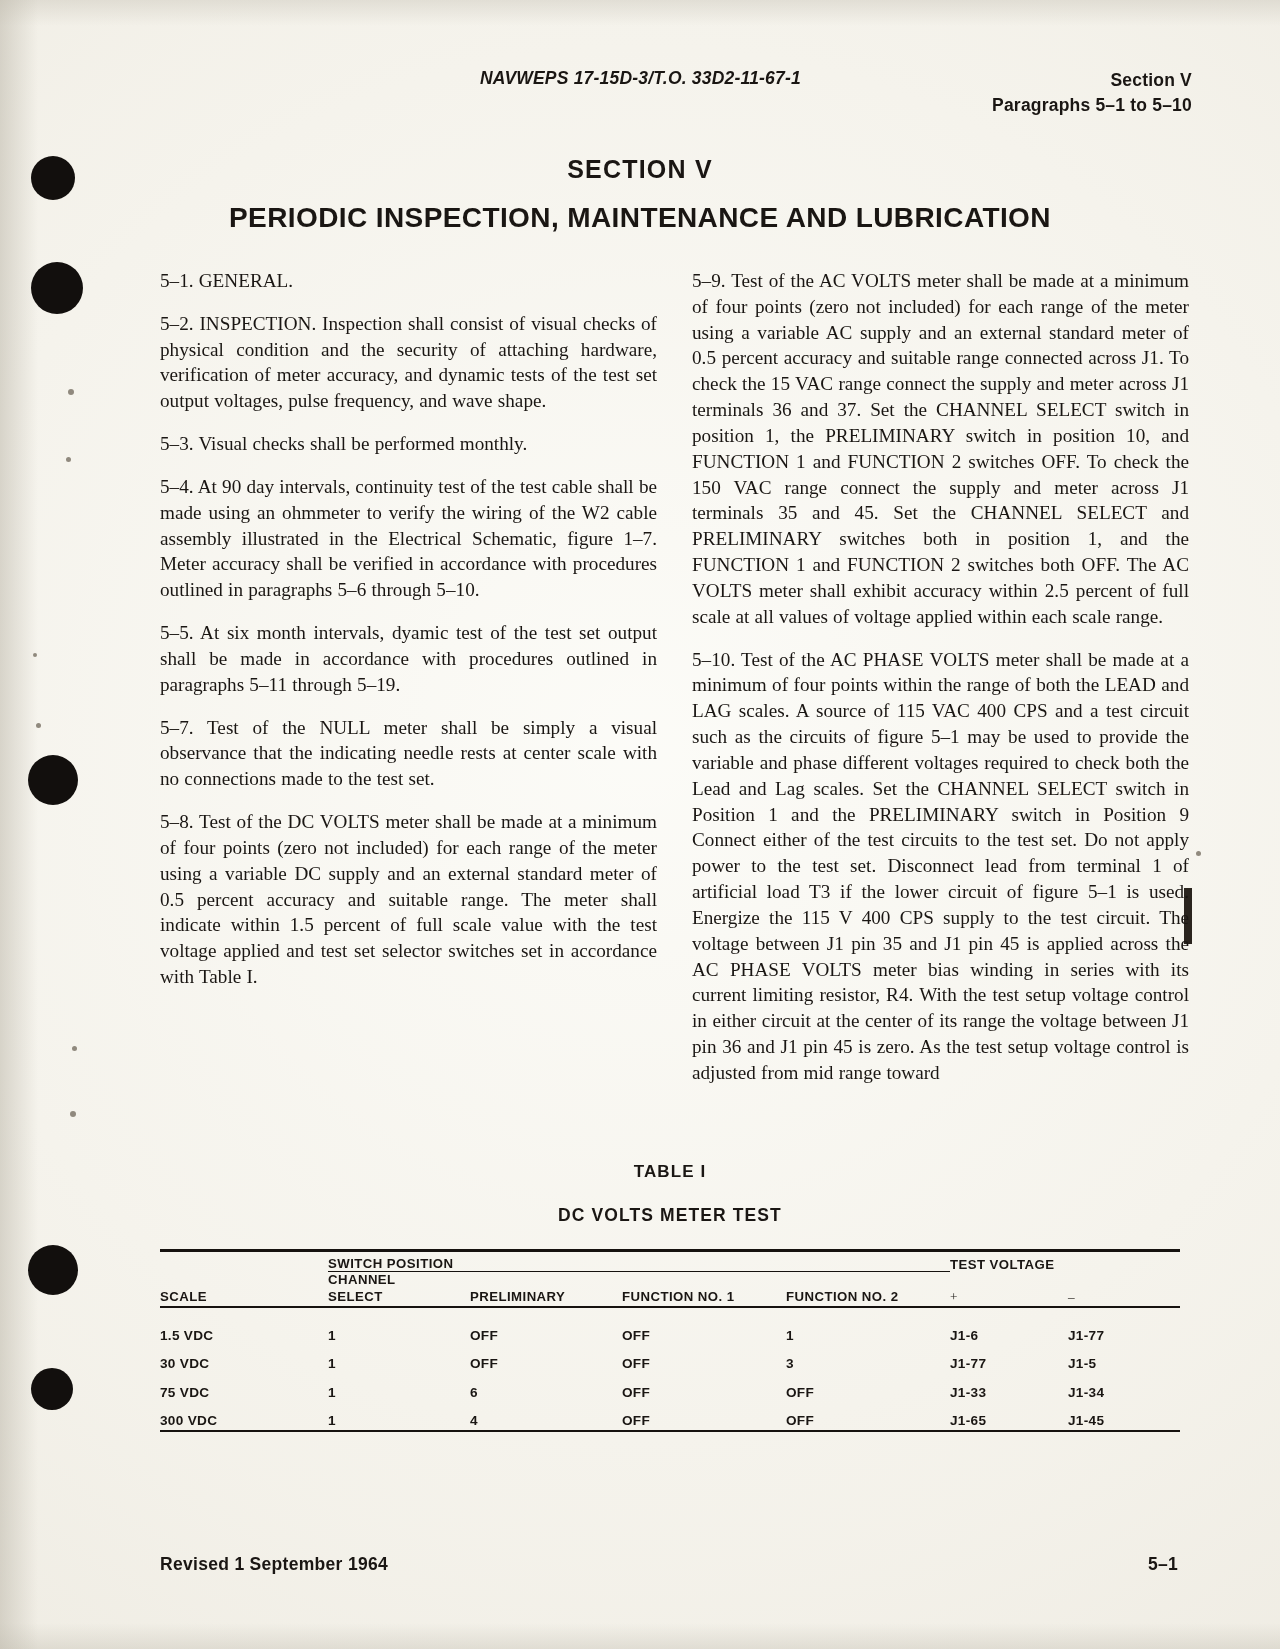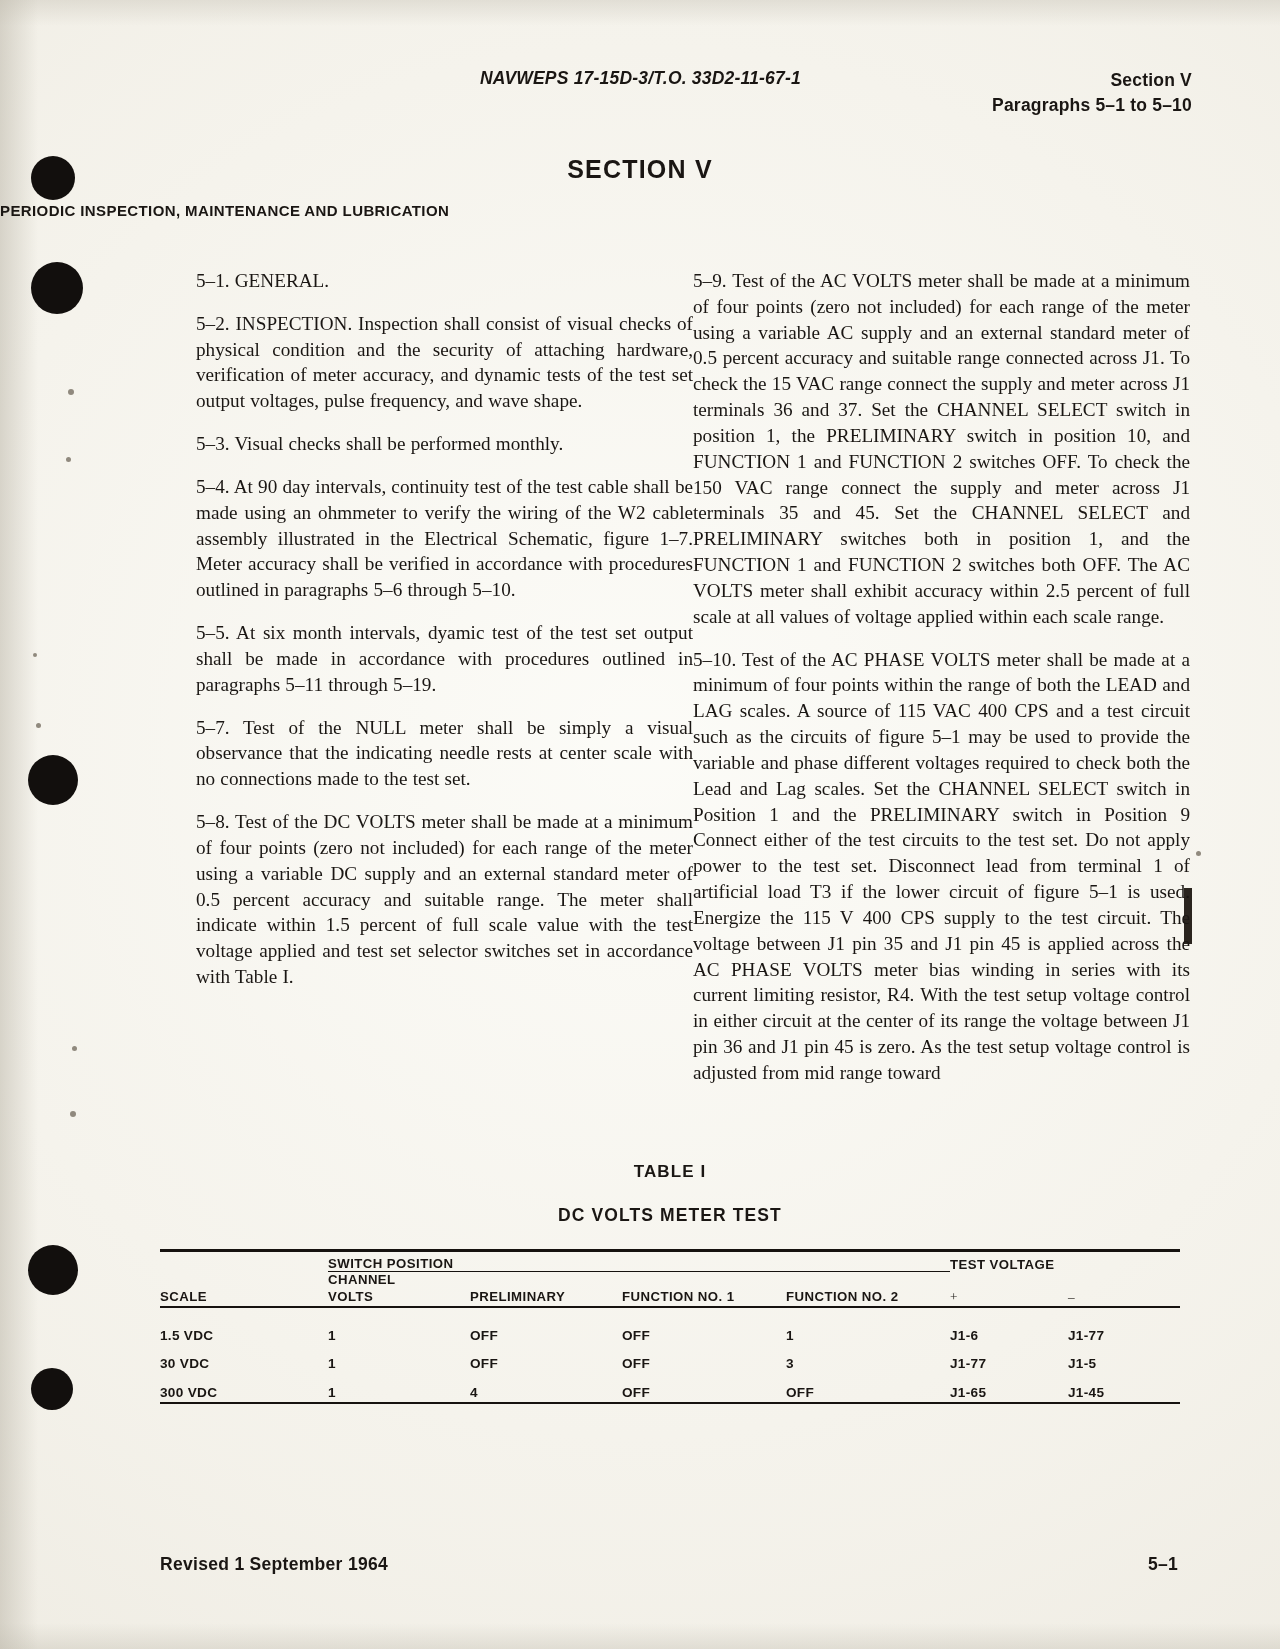--- a/index.html
+++ b/index.html
@@ -88,35 +88,35 @@
     font-family: "Liberation Sans", "DejaVu Sans", sans-serif;
     font-weight: bold;
     font-size: 25px;
     letter-spacing: 1.2px;
   }
   .sec-sub {
     position: absolute;
     top: 202px;
     left: 0;
     width: 100%;
-    text-align: left;
-    font-family: "Liberation Sans", "DejaVu Sans", sans-serif;
-    font-weight: bold;
-    font-size: 15px;
+    text-align: center;
+    font-family: "Liberation Sans", "DejaVu Sans", sans-serif;
+    font-weight: bold;
+    font-size: 28px;
     letter-spacing: .4px;
   }
 
   
   .cols {
     position: absolute;
     top: 268px;
     left: 160px;
     width: 1030px;
     display: flex;
-    justify-content: flex-end;
+    gap: 35px;
   }
   .col {
     width: 497px;
   }
   .col p {
     margin: 0 0 17px 0;
     font-size: 19.2px;
     line-height: 1.345;
     text-align: justify;
     text-justify: inter-word;
@@ -295,21 +295,21 @@
         <tr class="grp-row">
           <th></th>
           <th colspan="4" class="grp-underline">SWITCH POSITION</th>
           <th colspan="2">TEST  VOLTAGE</th>
         </tr>
         <tr class="hdr-row">
           <th>SCALE</th>
           <th>
             <span class="two-line">
               <span>CHANNEL</span>
-              <span>VOLTS</span>
+              <span>SELECT</span>
             </span>
           </th>
           <th>PRELIMINARY</th>
           <th>FUNCTION NO. 1</th>
           <th>FUNCTION NO. 2</th>
           <th class="sign">+</th>
           <th class="sign">–</th>
         </tr>
         <tr class="rule-mid">
           <td colspan="7"></td>
@@ -328,20 +328,29 @@
         <tr>
           <td>30 VDC</td>
           <td>1</td>
           <td>OFF</td>
           <td>OFF</td>
           <td>3</td>
           <td>J1-77</td>
           <td>J1-5</td>
         </tr>
         <tr>
+          <td>75 VDC</td>
+          <td>1</td>
+          <td>6</td>
+          <td>OFF</td>
+          <td>OFF</td>
+          <td>J1-33</td>
+          <td>J1-34</td>
+        </tr>
+        <tr>
           <td>300 VDC</td>
           <td>1</td>
           <td>4</td>
           <td>OFF</td>
           <td>OFF</td>
           <td>J1-65</td>
           <td>J1-45</td>
         </tr>
         <tr class="rule-bot">
           <td colspan="7"></td>

